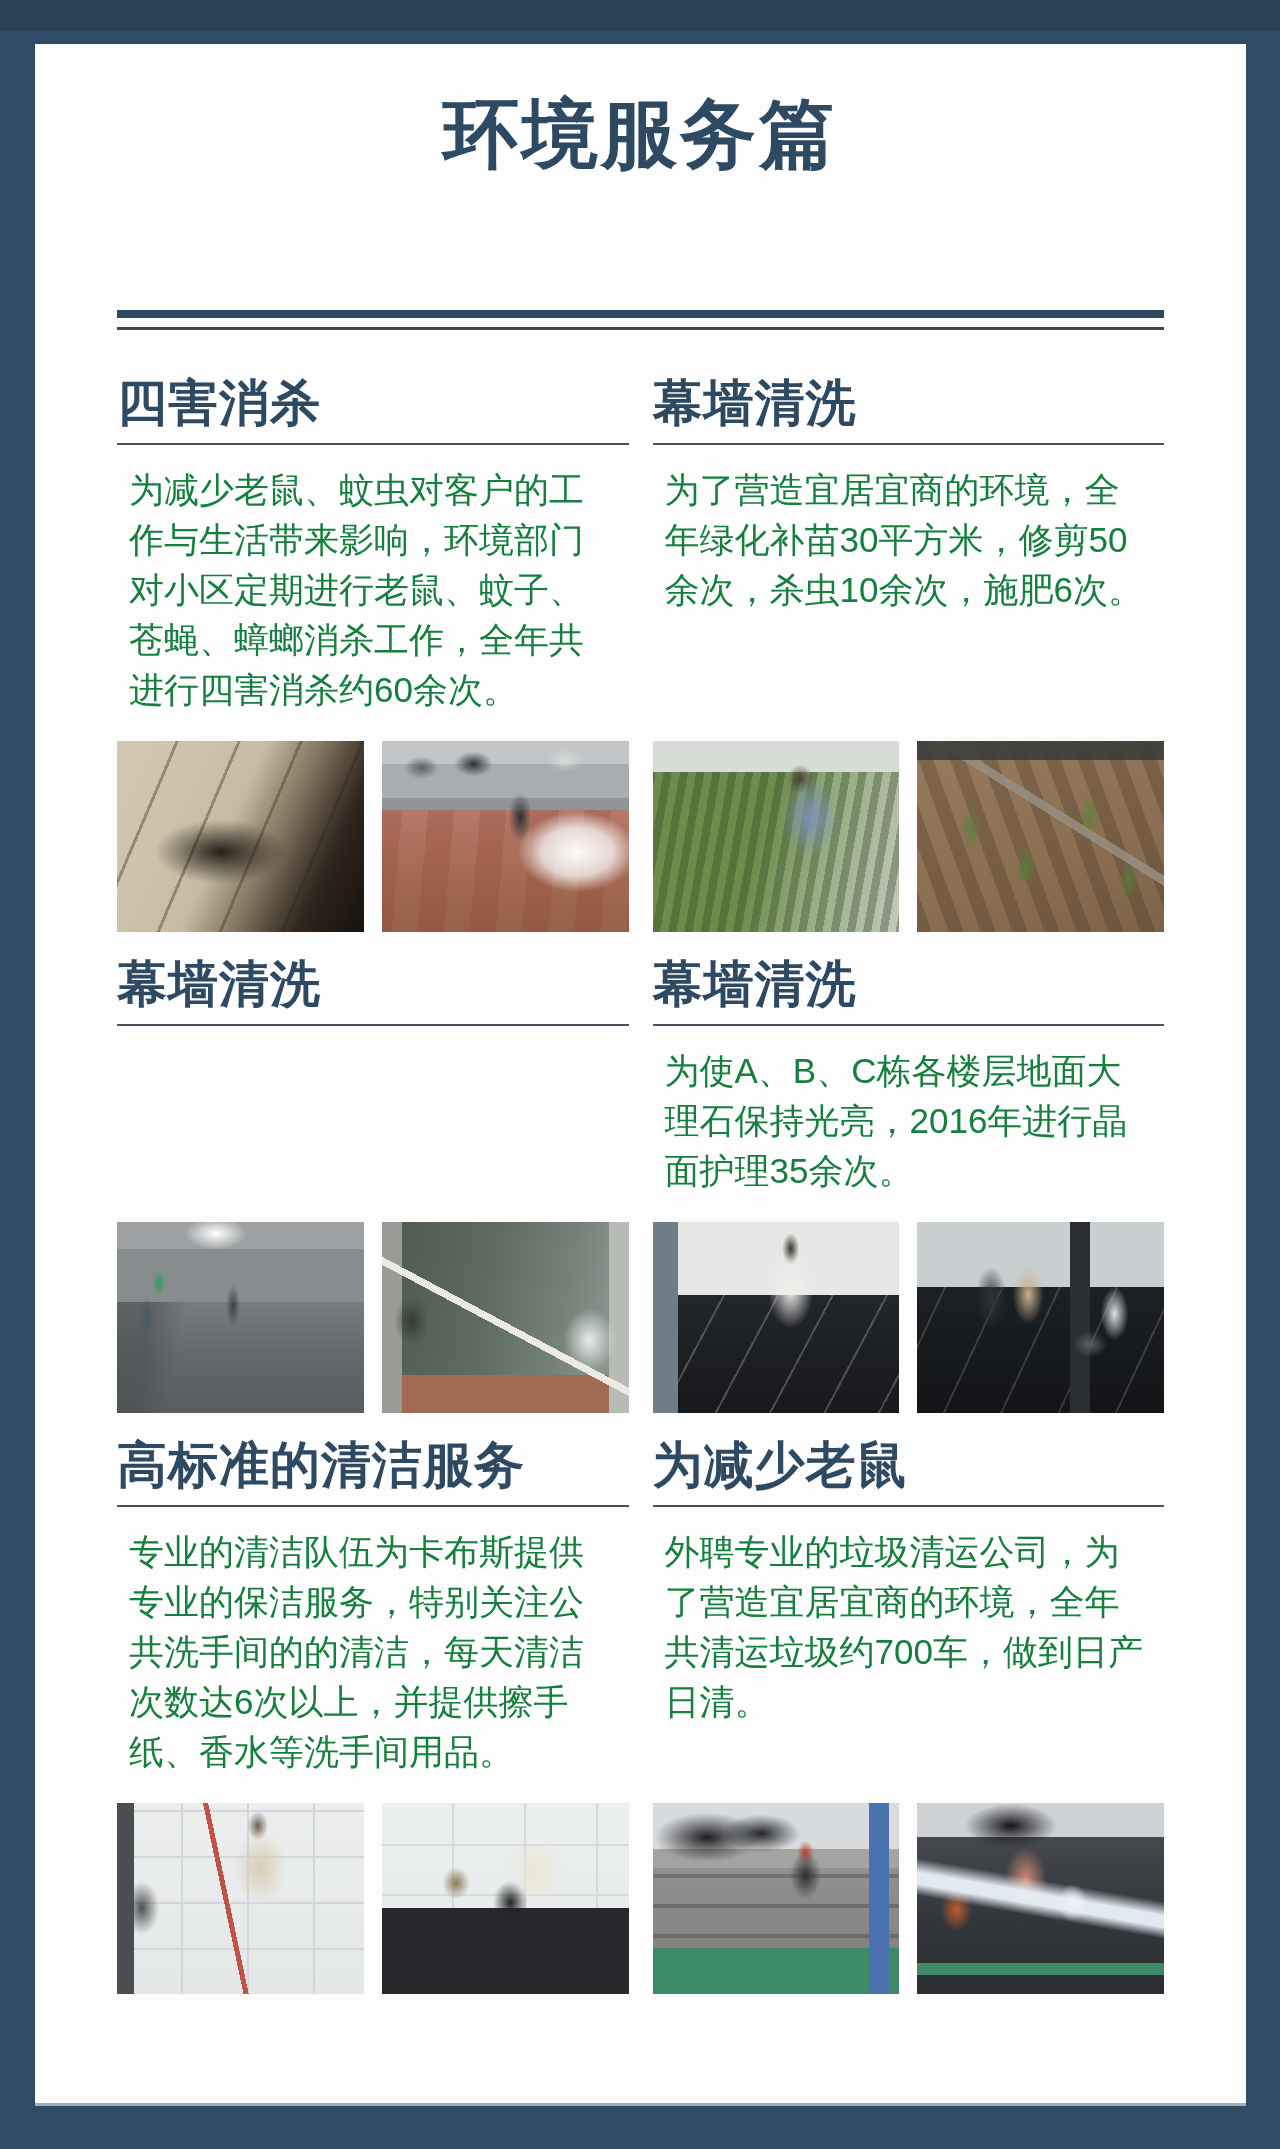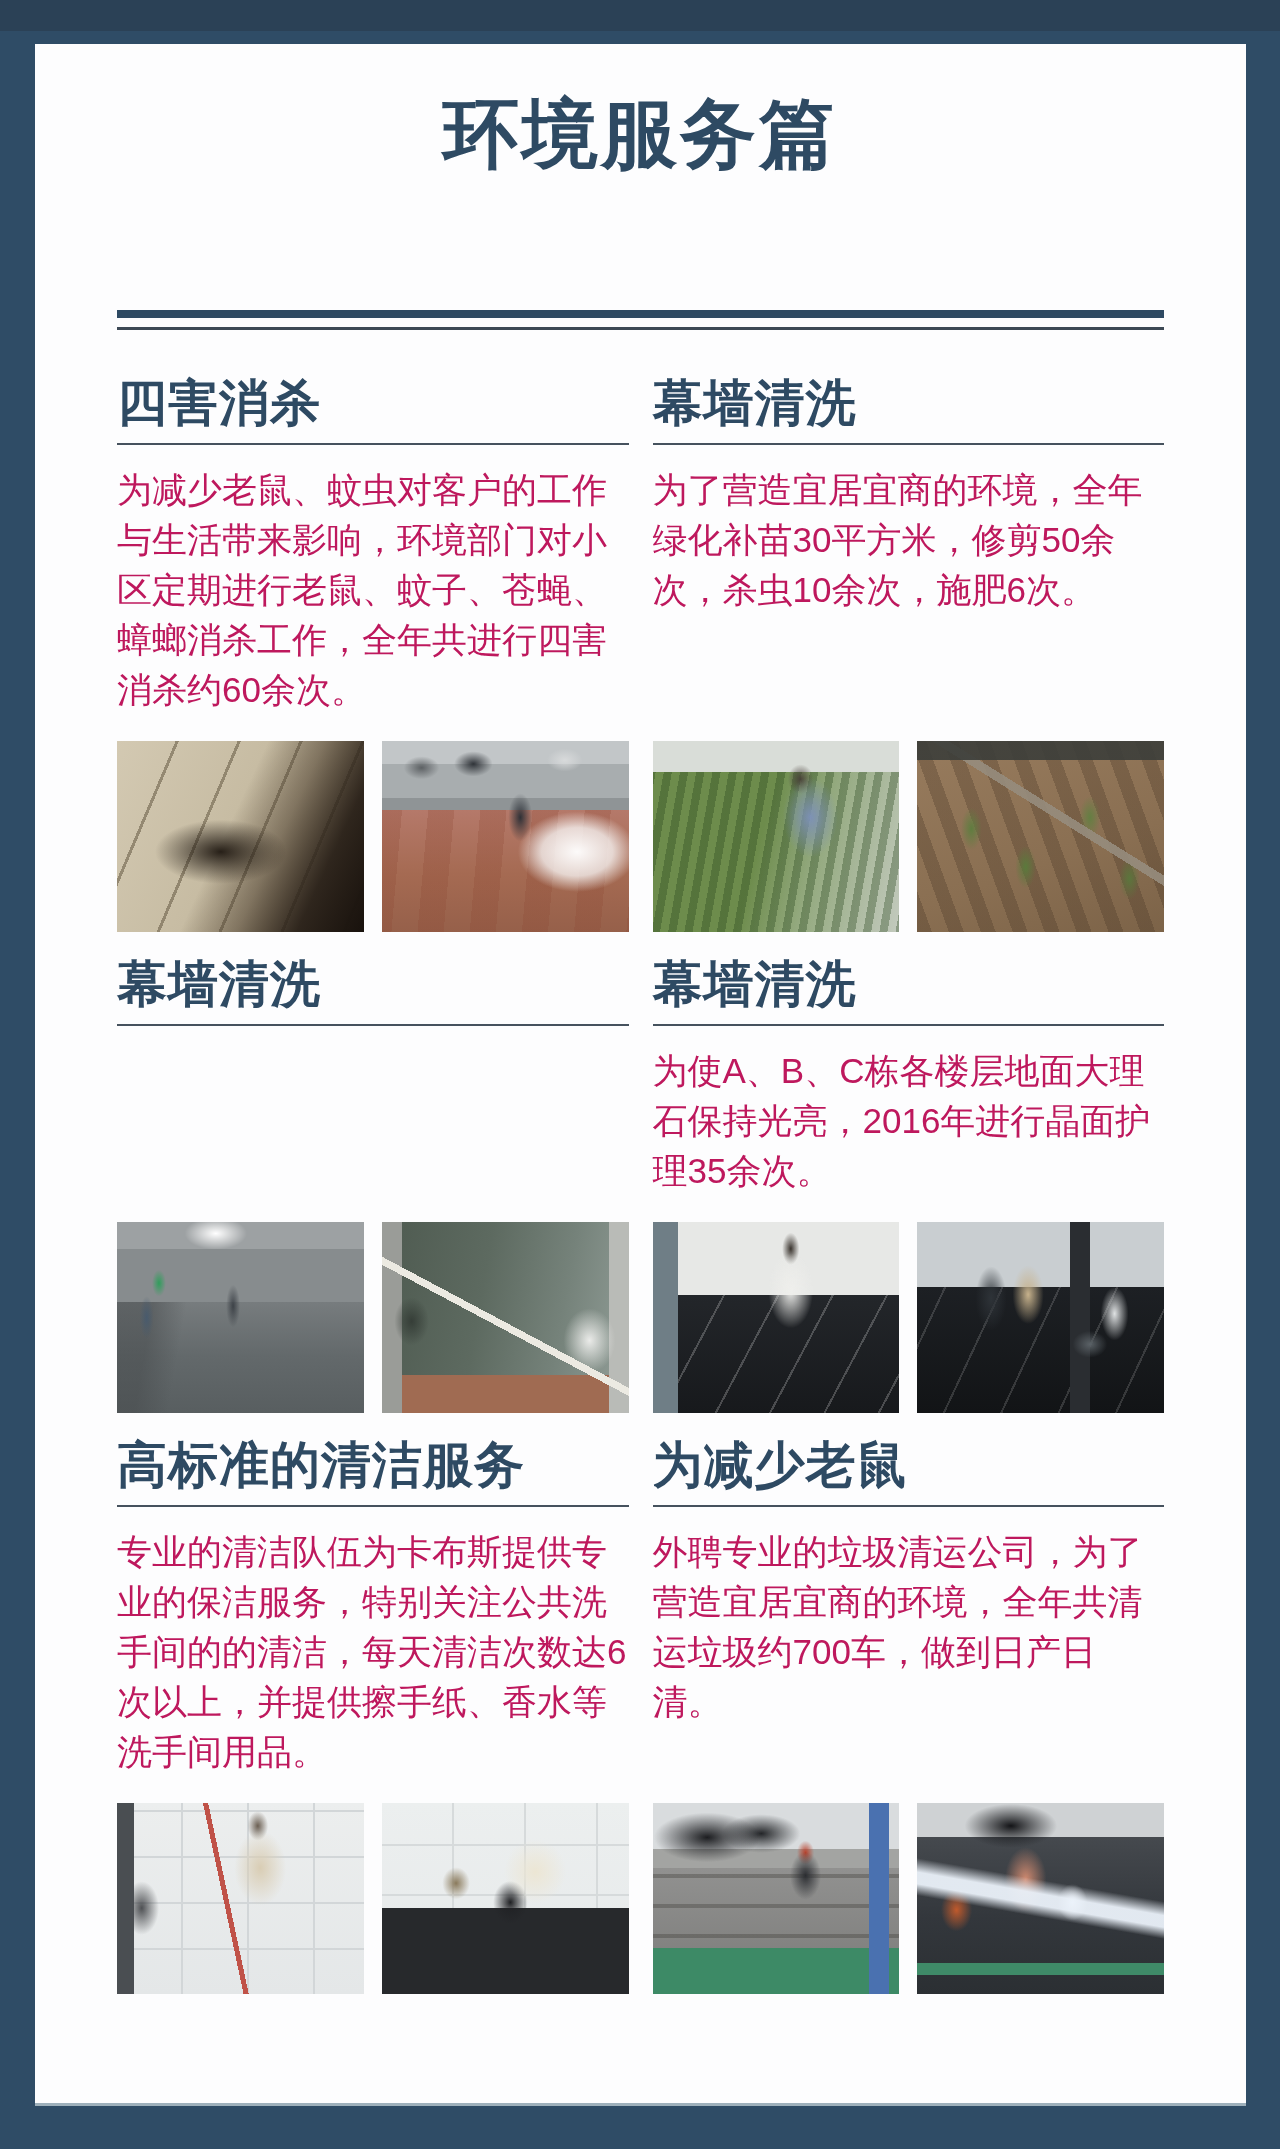--- a/index.html
+++ b/index.html
@@ -10,21 +10,21 @@
          background:#fdfdfe;border-bottom:3px solid #9eb0bb;padding:0 82px;overflow:hidden;}
   .title{margin:46px 0 0;text-align:center;font-size:76px;line-height:1.15;font-weight:900;
          color:#2e4a63;letter-spacing:3px;}
   .rules{margin-top:133px;}
   .rule-thick{height:8px;background:#2e4a63;}
   .rule-thin{height:3px;background:#3d4955;margin-top:9px;}
   .grid{margin-top:45px;display:grid;grid-template-columns:1fr 1fr;column-gap:52px;row-gap:76px;gap:24px;}
   .section{display:flex;flex-direction:column;}
   .section h2{margin:0;font-size:50px;line-height:1.12;font-weight:800;color:#2e4a63;letter-spacing:1px;}
   .h-rule{height:2px;background:#46525e;margin-top:12px;}
-  .section p{margin:20px 0 0;font-size:35px;line-height:50px;color:#be185d;}
+  .section p{margin:20px 12px 0;font-size:35px;line-height:50px;color:#15803d;}
   .photos{display:flex;gap:18px;margin-top:auto;padding-top:26px;}
   .photo{flex:1 1 0;height:191px;background-color:#777;}
 
   
   .ph-rat{background:
     radial-gradient(ellipse 38% 24% at 42% 58%, rgba(25,18,12,.92), rgba(25,18,12,0) 70%),
     linear-gradient(295deg, rgba(20,14,10,.95) 0%, rgba(30,22,16,.85) 20%, rgba(60,48,36,.4) 38%, rgba(0,0,0,0) 55%),
     repeating-linear-gradient(113deg, rgba(100,88,66,0) 0 54px, rgba(100,88,66,.55) 54px 57px),
     linear-gradient(115deg,#d3c9b2 0%,#c7bca3 45%,#a3957b 70%,#6b5a45 100%);}
   .ph-fog{background:

